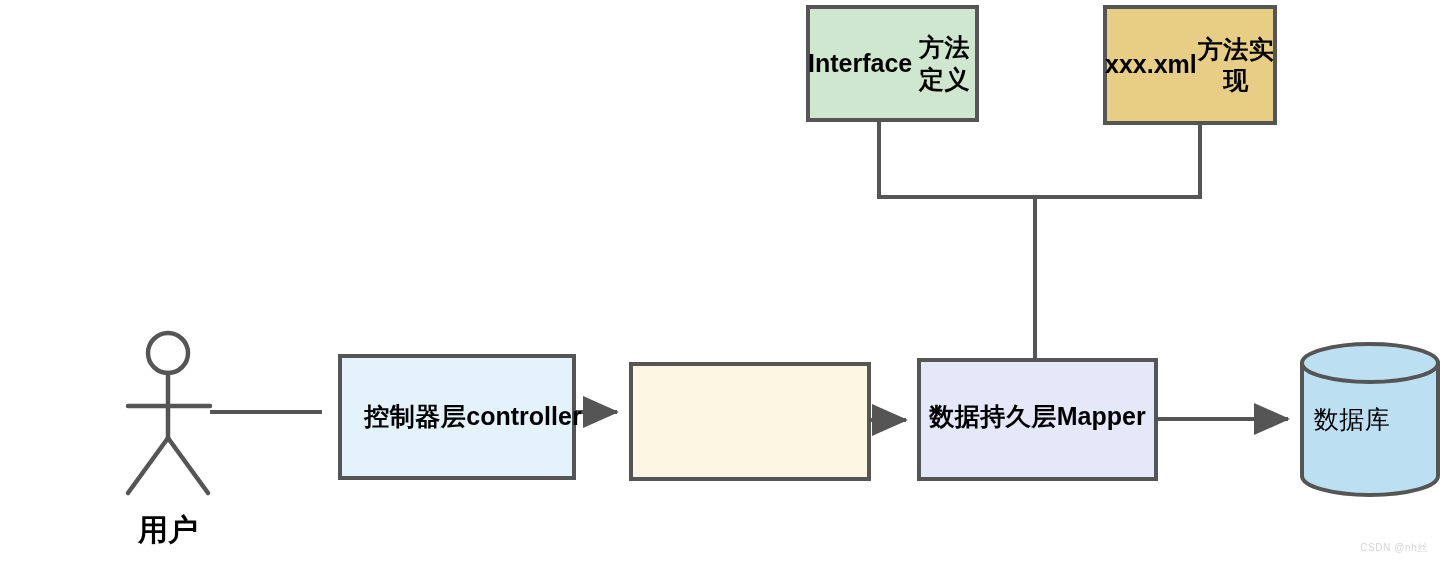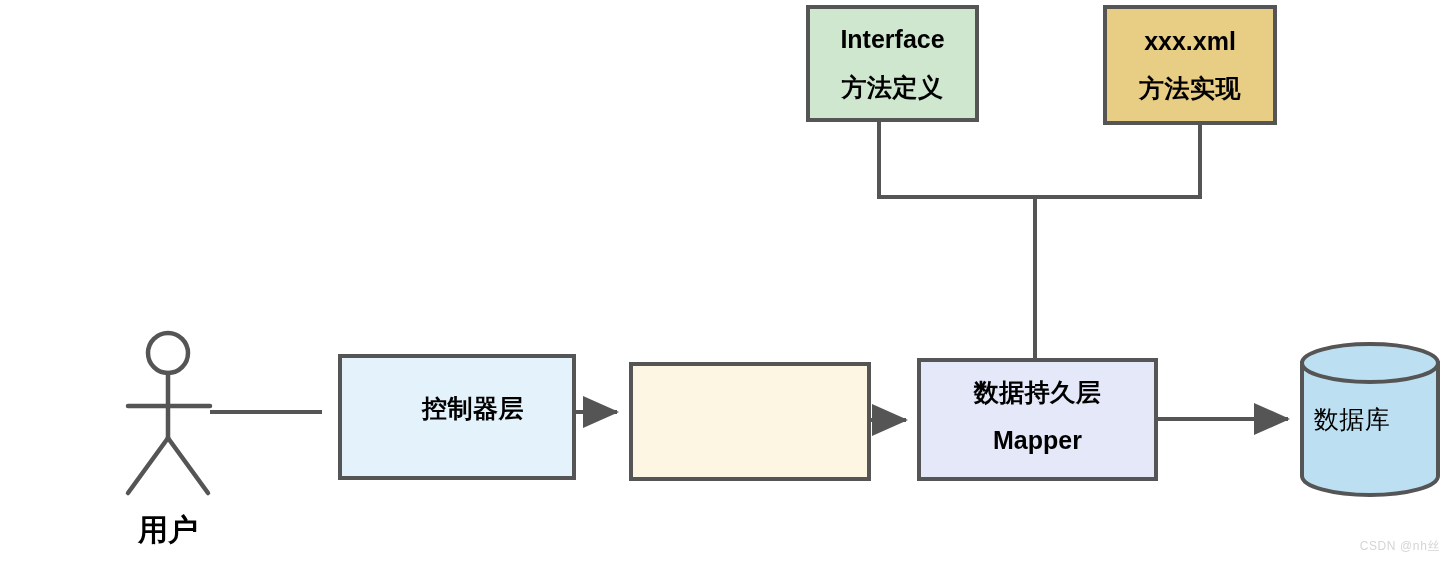--- a/index.html
+++ b/index.html
@@ -22,21 +22,21 @@
     position: absolute;
     left: 0;
     top: 0;
     width: 1448px;
     height: 561px;
   }
   
   .node-label {
     position: absolute;
     display: flex;
-    flex-direction: column;
+    flex-direction: row;
     align-items: center;
     justify-content: center;
     text-align: center;
     pointer-events: none;
     color: #000000;
   }
   .line-cn {
     font-size: 25px;
     font-weight: bold;
     line-height: 1.25;
@@ -64,23 +64,23 @@
   #txt-actor {
     left: 96px;
     top: 512px;
     width: 144px;
     height: 36px;
     font-size: 30px;
     font-weight: bold;
   }
   .watermark {
     position: absolute;
-    right: 8px;
+    right: 20px;
     bottom: 6px;
-    font-size: 12px;
+    font-size: 10px;
     color: #d5d5d5;
     letter-spacing: 0.6px;
     user-select: none;
   }
 </style>
 </head>
 <body>
 
 <div id="canvas">
 
@@ -146,20 +146,21 @@
 
   <div class="node-label" id="txt-xml">
     <div class="line-en">xxx.xml</div>
     <div class="gap"></div>
     <div class="line-cn">方法实现</div>
   </div>
 
   <div class="node-label" id="txt-controller">
     <div class="line-cn">控制器层</div>
     <div class="gap"></div>
+    <div class="line-en">controller</div>
   </div>
 
 
   <div class="node-label" id="txt-mapper">
     <div class="line-cn">数据持久层</div>
     <div class="gap"></div>
     <div class="line-en">Mapper</div>
   </div>
 
   <div class="node-label" id="txt-database">

